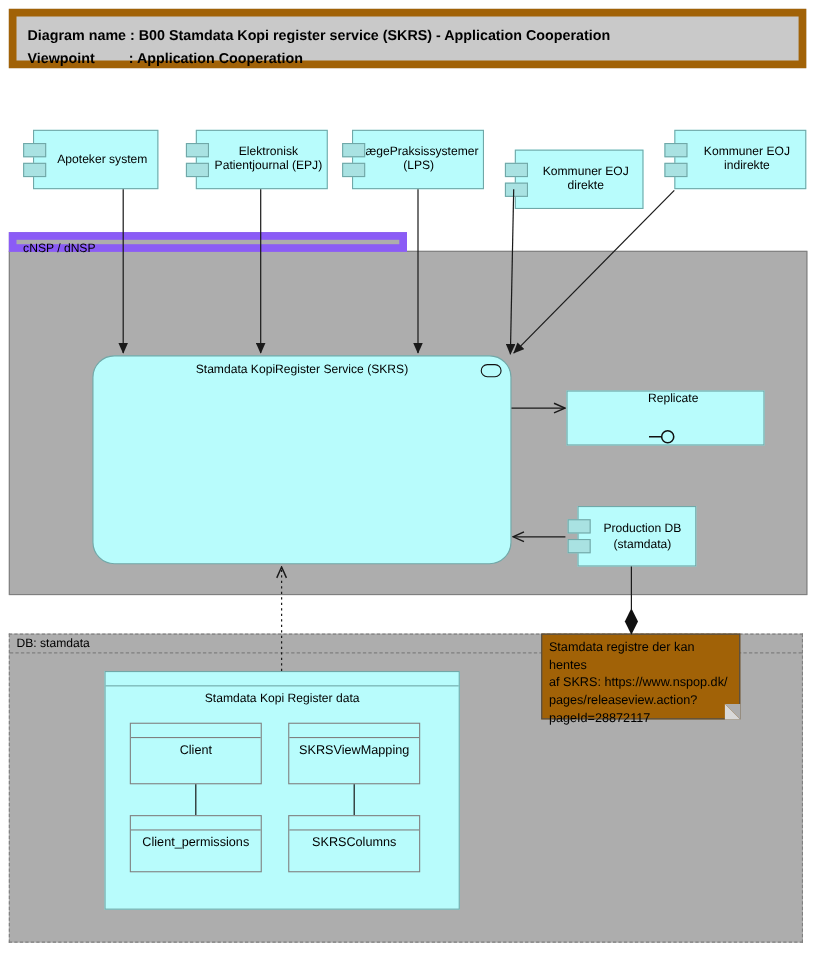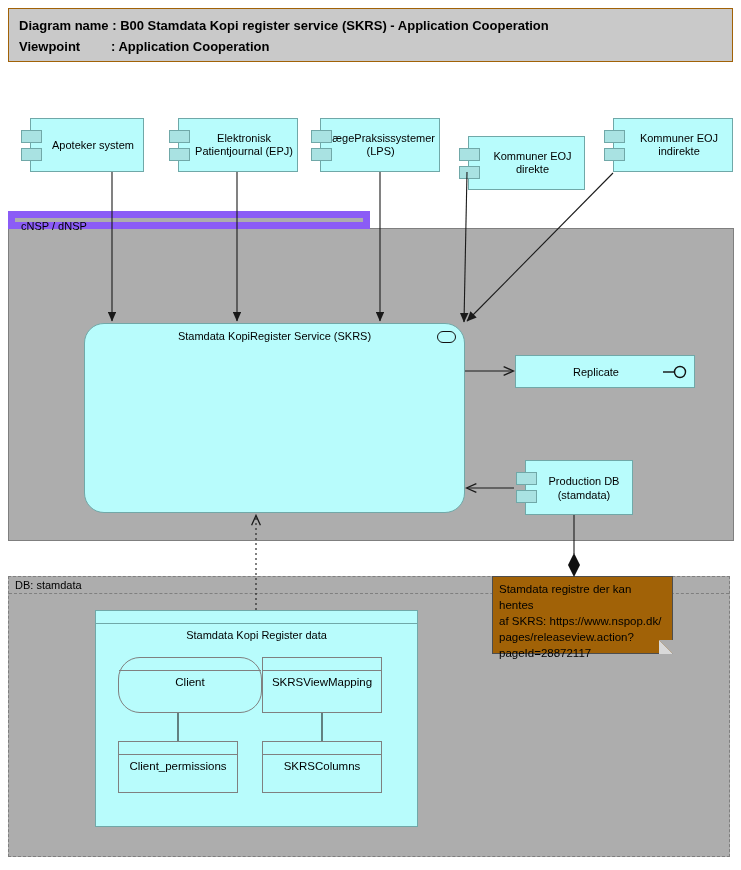--- a/index.html
+++ b/index.html
@@ -1,21 +1,21 @@
 <!DOCTYPE html>
 <html><head>
 <meta charset="utf-8">
 <style>
   html,body{margin:0;padding:0;background:#fff;}
   body{font-family:"Liberation Sans", sans-serif; color:#000;}
   #canvas{position:relative;width:741px;height:870px;background:#fff;overflow:hidden;}
 
   
   #titlebar{position:absolute;left:8px;top:8px;width:725px;height:54px;
-    background:#C9C9C9;border:1px solid #a16207;box-sizing:border-box;
+    background:#C9C9C9;border:7px solid #a16207;box-sizing:border-box;
     padding:6px 10px;font-size:13px;font-weight:bold;line-height:21px;z-index:4;}
   #titlebar .vp-label{display:inline-block;width:92px;}
 
   
   .grp{position:absolute;background:#ADADAD;box-sizing:border-box;z-index:1;}
   #cnsp-tab{left:8px;top:211px;width:362px;height:18px;border:7px solid #8b5cf6;
     font-size:11px;padding:2px 0 0 6px;z-index:2;}
   #cnsp-body{left:8px;top:228px;width:726px;height:313px;border:1px solid #7F7F7F;}
   #db-group{left:8px;top:576px;width:722px;height:281px;border:1px dashed #7F7F7F;
     font-size:11px;}
@@ -41,22 +41,22 @@
 
   #skrs{left:84px;top:323px;width:381px;height:190px;border-radius:20px;z-index:5;}
   #skrs .title{text-align:center;padding-top:6px;}
   #skrs .svc-icon{position:absolute;right:8px;top:7px;width:17px;height:10px;
     border:1.4px solid #111;border-radius:6px;background:transparent;}
 
   #seal{left:118px;top:431px;width:119px;height:52px;border-color:#808080;z-index:6;}
   #seal .title{text-align:center;padding:6px 26px 0 10px;}
   #seal .collab-icon{position:absolute;right:9px;top:6px;width:18px;height:13px;}
 
-  #replicate{left:515px;top:355px;width:180px;height:33px;z-index:6;
-    display:flex;align-items:center;}
+  #replicate{left:515px;top:355px;width:180px;height:50px;z-index:6;
+    display:flex;align-items:center;flex-direction:column;}
   #replicate .title{flex:1;text-align:center;padding-left:14px;}
   #replicate .iface-icon{width:26px;height:14px;margin-right:6px;flex:0 0 auto;}
 
   #proddb{left:525px;top:460px;width:108px;height:55px;z-index:10;
     display:flex;align-items:center;justify-content:center;text-align:center;line-height:14px;}
   #proddb .lbl{padding:0 2px 0 12px;}
 
   
   #note{position:absolute;left:492px;top:576px;width:181px;height:78px;
     background:#a16207;border:1px solid #4D4D4D;box-sizing:border-box;z-index:20;
@@ -68,21 +68,21 @@
     border-style:solid;border-width:14px 0 0 14px;
     border-color:transparent transparent transparent #D9D9D9;}
 
   
   #datamodel{left:95px;top:610px;width:323px;height:217px;z-index:5;}
   .band{height:12px;border-bottom:1px solid #70A8A8;}
   #datamodel .title{text-align:center;padding-top:5px;}
   .dtable{border-color:#808080;z-index:6;font-size:11.5px;}
   .dtable .band{border-bottom:1px solid #808080;}
   .dtable .tname{text-align:center;padding-top:5px;}
-  #t-client{left:118px;top:657px;width:144px;height:56px;border-radius:22px;}
+  #t-client{left:118px;top:657px;width:120px;height:56px;}
   #t-viewmap{left:262px;top:657px;width:120px;height:56px;}
   #t-perm{left:118px;top:741px;width:120px;height:52px;}
   #t-cols{left:262px;top:741px;width:120px;height:52px;}
 
   
   #wires{position:absolute;left:0;top:0;width:741px;height:870px;z-index:30;
     pointer-events:none;}
 </style>
 </head>
 <body>

